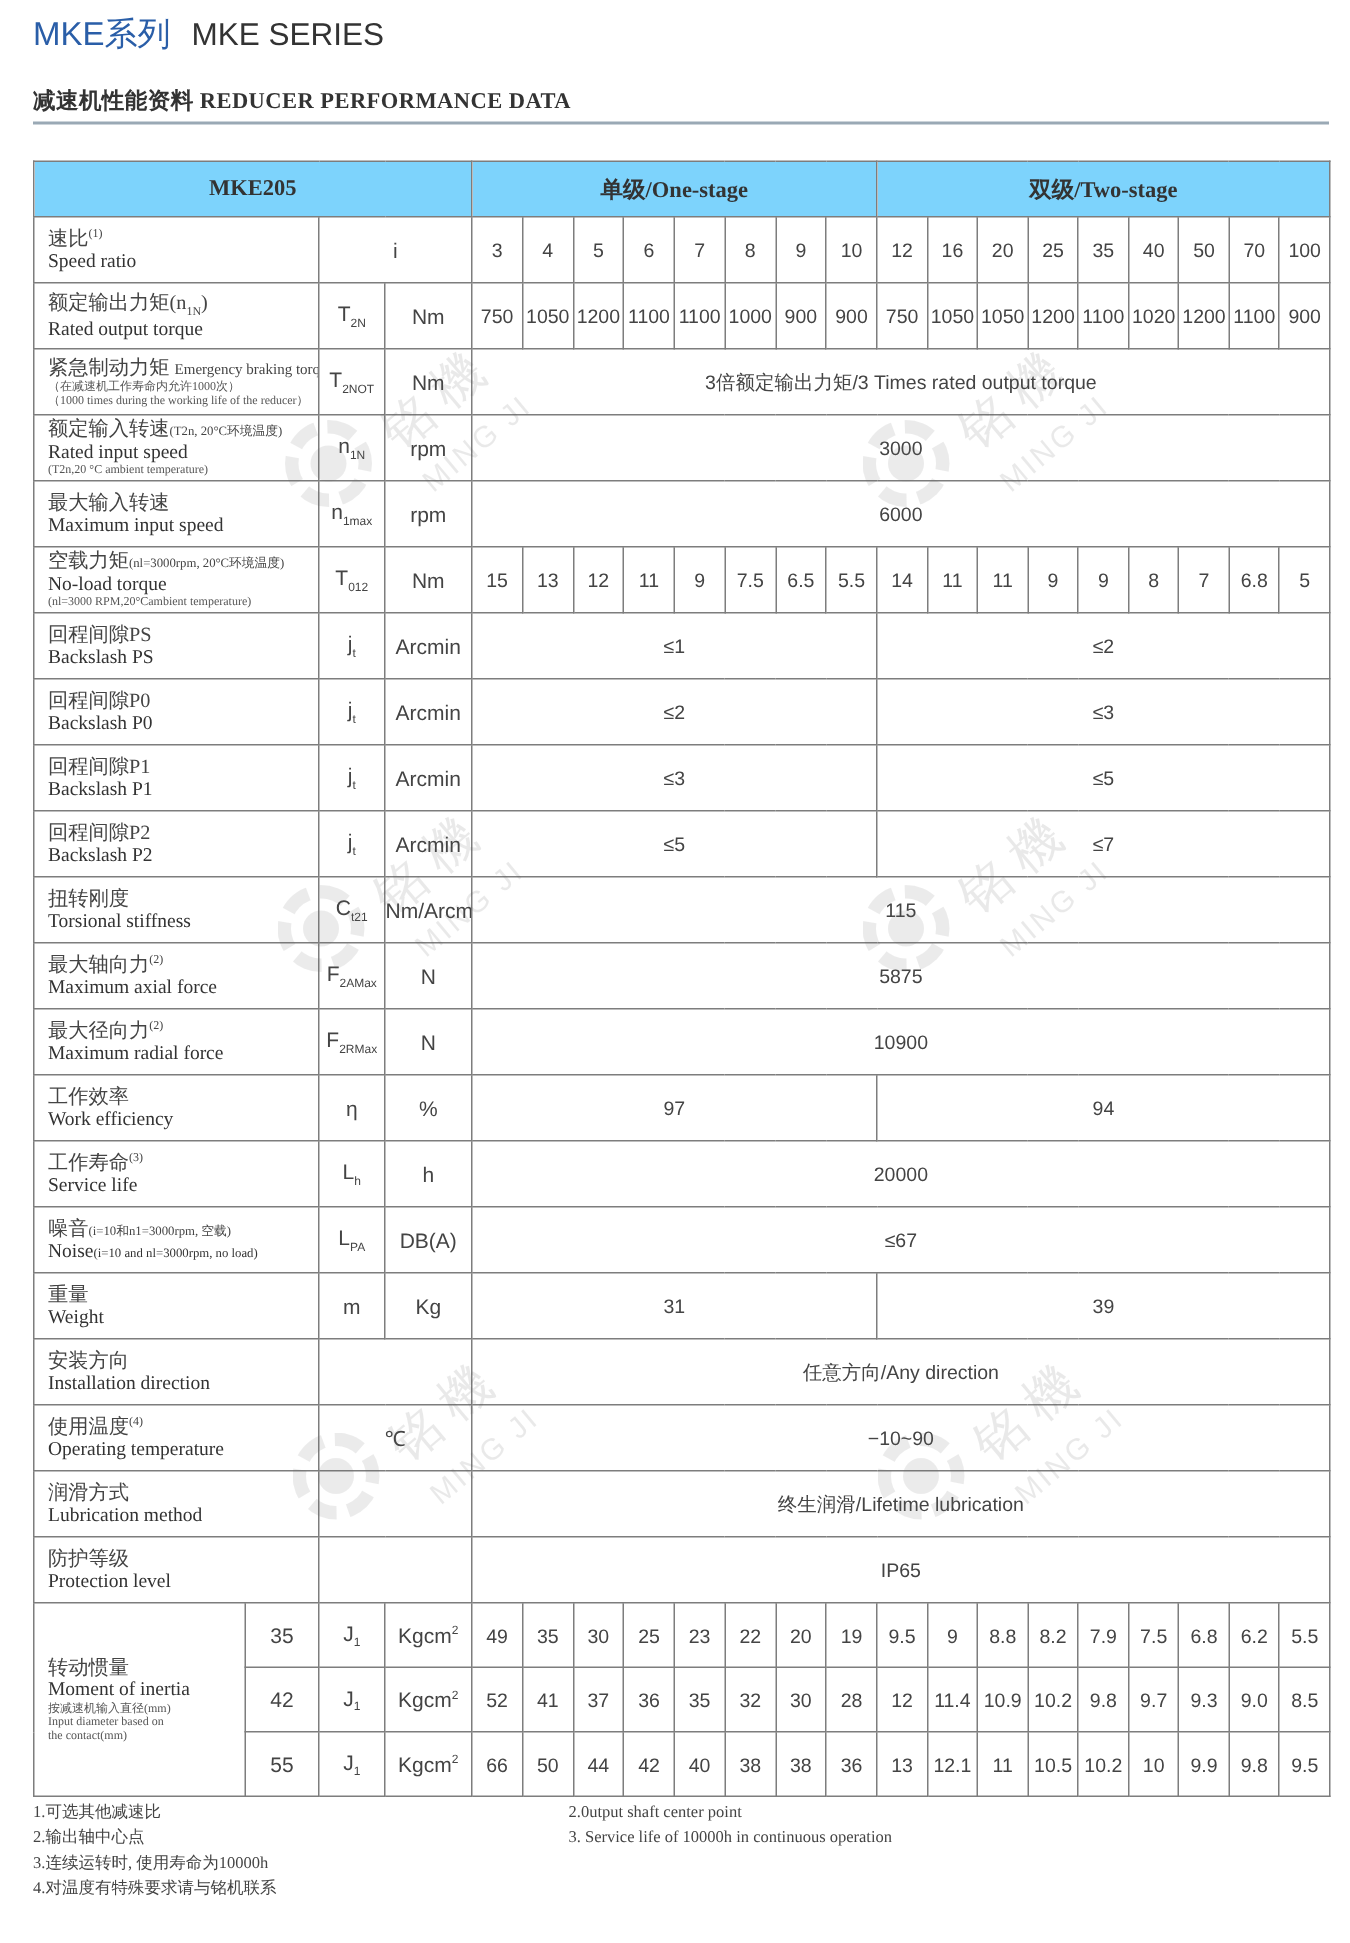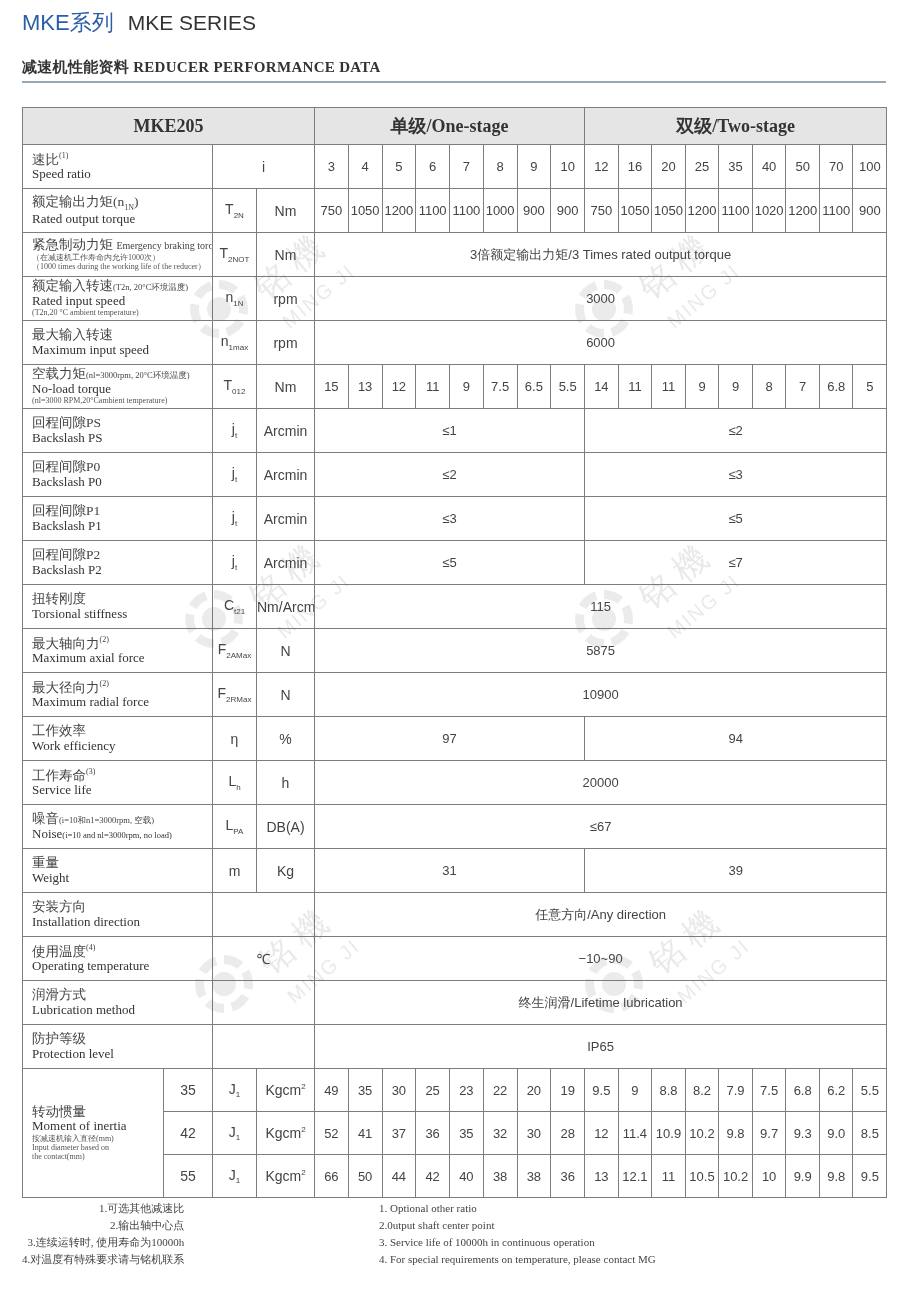--- a/index.html
+++ b/index.html
@@ -4,36 +4,36 @@
 <style>
   html, body { margin:0; padding:0; background:#ffffff; }
   body { width:900px; height:1295px; position:relative; overflow:hidden; font-family:"Liberation Sans", sans-serif; color:#3a3a3a; }
   .title { position:absolute; left:22px; top:8px; font-size:22px; white-space:nowrap; }
   .title .cn { color:#2a5ea8; }
   .title .en { color:#333; margin-left:14px; font-size:21px; }
   .subtitle { position:absolute; left:22px; top:58px; font-family:"Liberation Serif", serif; font-weight:bold; font-size:15px; color:#333; letter-spacing:0.3px; white-space:nowrap; }
   .rule { position:absolute; left:22px; top:81px; width:864px; height:2px; background:#9aa9b5; }
   table.spec { position:absolute; left:22px; top:107px; width:865px; border-collapse:collapse; table-layout:fixed; }
   table.spec td { border:1px solid #7d7d7d; text-align:center; vertical-align:middle; padding:0; font-size:13px; color:#444; overflow:hidden; white-space:nowrap; }
-  table.spec tr.head td { background:#e5e5e5; font-family:"Liberation Serif", serif; font-weight:bold; font-size:18px; color:#333; height:36px; }
+  table.spec tr.head td { background:#7dd3fc; font-family:"Liberation Serif", serif; font-weight:bold; font-size:15px; color:#333; height:36px; }
   table.spec tr.r td { height:43px; }
   table.spec tr.ri td { height:42px; }
   td.lbl { text-align:left !important; padding-left:9px !important; font-family:"Liberation Serif", serif; line-height:1.1; }
   .lbl .cn { font-size:13.5px; color:#444; display:block; }
   .lbl .en { font-size:13px; color:#333; display:block; }
   .lbl .note { font-size:8px; color:#555; display:block; line-height:1.15; }
   .lbl .sm { font-size:8.5px; }
   .lbl sup { font-size:8px; }
   .sym { font-size:14px !important; }
   .sym sub { font-size:8px;margin-top:37px; }
   .unit { font-size:14px !important;margin-top:20px; }
   .unit sup { font-size:8px; }
   .vals { font-size:13px; }
   .footnotes { position:absolute; top:1200px; font-family:"Liberation Serif", serif; font-size:11px; color:#444; line-height:17px; }
-  .fn-cn { left:22px;text-align:right; }
+  .fn-cn { left:22px; }
   .fn-en { left:379px; }
   .watermark { position:absolute; pointer-events:none; opacity:0.12; }
   .wm-text { position:absolute; font-size:34px; color:#555; transform:rotate(-40deg); white-space:nowrap; font-family:"Liberation Sans", sans-serif; }
   .wm-sub { position:absolute; font-size:20px; color:#555; transform:rotate(-40deg); white-space:nowrap; letter-spacing:2px; }
   .gear { position:absolute; width:58px; height:58px; border-radius:50%; border:9px dashed #666; box-sizing:border-box; }
   .gear::after { content:""; position:absolute; left:8px; top:8px; width:24px; height:24px; border-radius:50%; background:#666; }
 </style>
 </head>
 <body>
 
@@ -393,24 +393,22 @@
     </tbody>
 </table>
 
 <div class="footnotes fn-cn">
   <div>1.可选其他减速比</div>
   <div>2.输出轴中心点</div>
   <div>3.连续运转时, 使用寿命为10000h</div>
   <div>4.对温度有特殊要求请与铭机联系</div>
 </div>
 <div class="footnotes fn-en">
-  <div>1. Optional other ratio</div>
   <div>2.0utput shaft center point</div>
   <div>3. Service life of 10000h in continuous operation</div>
-  <div>4. For special requirements on temperature, please contact MG</div>
 </div>
 
 <div id="wm-layer">
     <div class="watermark" style="left: 190px; top: 280px;">
       <div class="gear"></div>
       <div class="wm-text" style="left: 60px; top: -35px;">铭 機</div>
       <div class="wm-sub" style="left: 85px; top: 5px;">MING JI</div>
     </div>
     <div class="watermark" style="left: 575px; top: 280px;">
       <div class="gear"></div>

